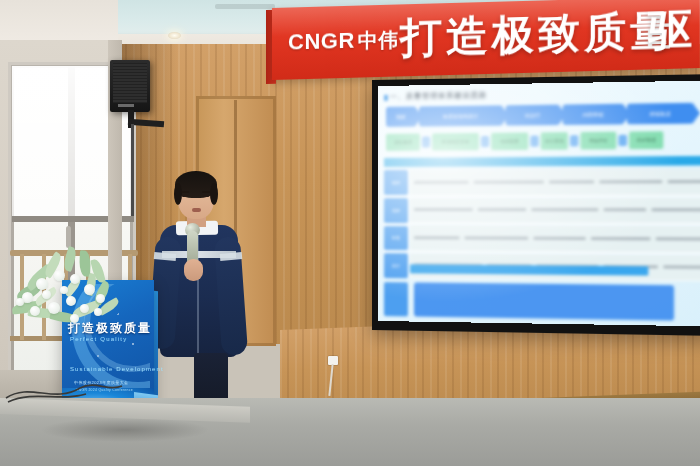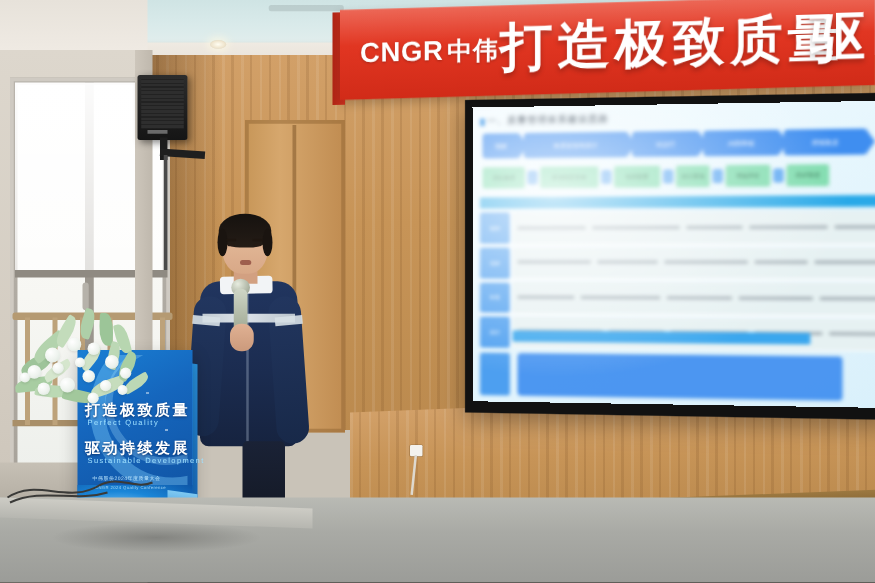--- a/index.html
+++ b/index.html
@@ -384,21 +384,20 @@
   <div class="abs podium-body"></div>
   <div class="abs podium-globe">
     <div class="globe-arc"></div>
     <div class="globe-arc2"></div>
   </div>
   <div class="abs podium-dots"></div>
   <div class="abs podium-glow"></div>
   <div class="abs podium-glow-side"></div>
   <div class="abs pod-line1">打造极致质量</div>
   <div class="abs pod-line1-en">Perfect Quality</div>
-  <div class="abs pod-line2">驱动持续发展</div>
   <div class="abs pod-line2-en">Sustainable Development</div>
   <div class="abs pod-sub1">中伟股份2024年度质量大会</div>
   <div class="abs pod-sub2">CNGR 2024 Quality Conference</div>
 
   <div class="abs flowers" id="flowers">
       <div class="leaf" style="left: 6px; top: 34px; width: 26px; height: 12px; transform: rotate(-22deg); background: rgb(158, 196, 154);"></div>
       <div class="leaf" style="left: 14px; top: 20px; width: 30px; height: 11px; transform: rotate(-40deg); background: rgb(179, 211, 173);"></div>
       <div class="leaf" style="left: 30px; top: 8px; width: 26px; height: 10px; transform: rotate(-58deg); background: rgb(195, 220, 187);"></div>
       <div class="leaf" style="left: 48px; top: 2px; width: 24px; height: 10px; transform: rotate(-72deg); background: rgb(174, 207, 168);"></div>
       <div class="leaf" style="left: 62px; top: 6px; width: 26px; height: 11px; transform: rotate(-88deg); background: rgb(156, 197, 152);"></div>

